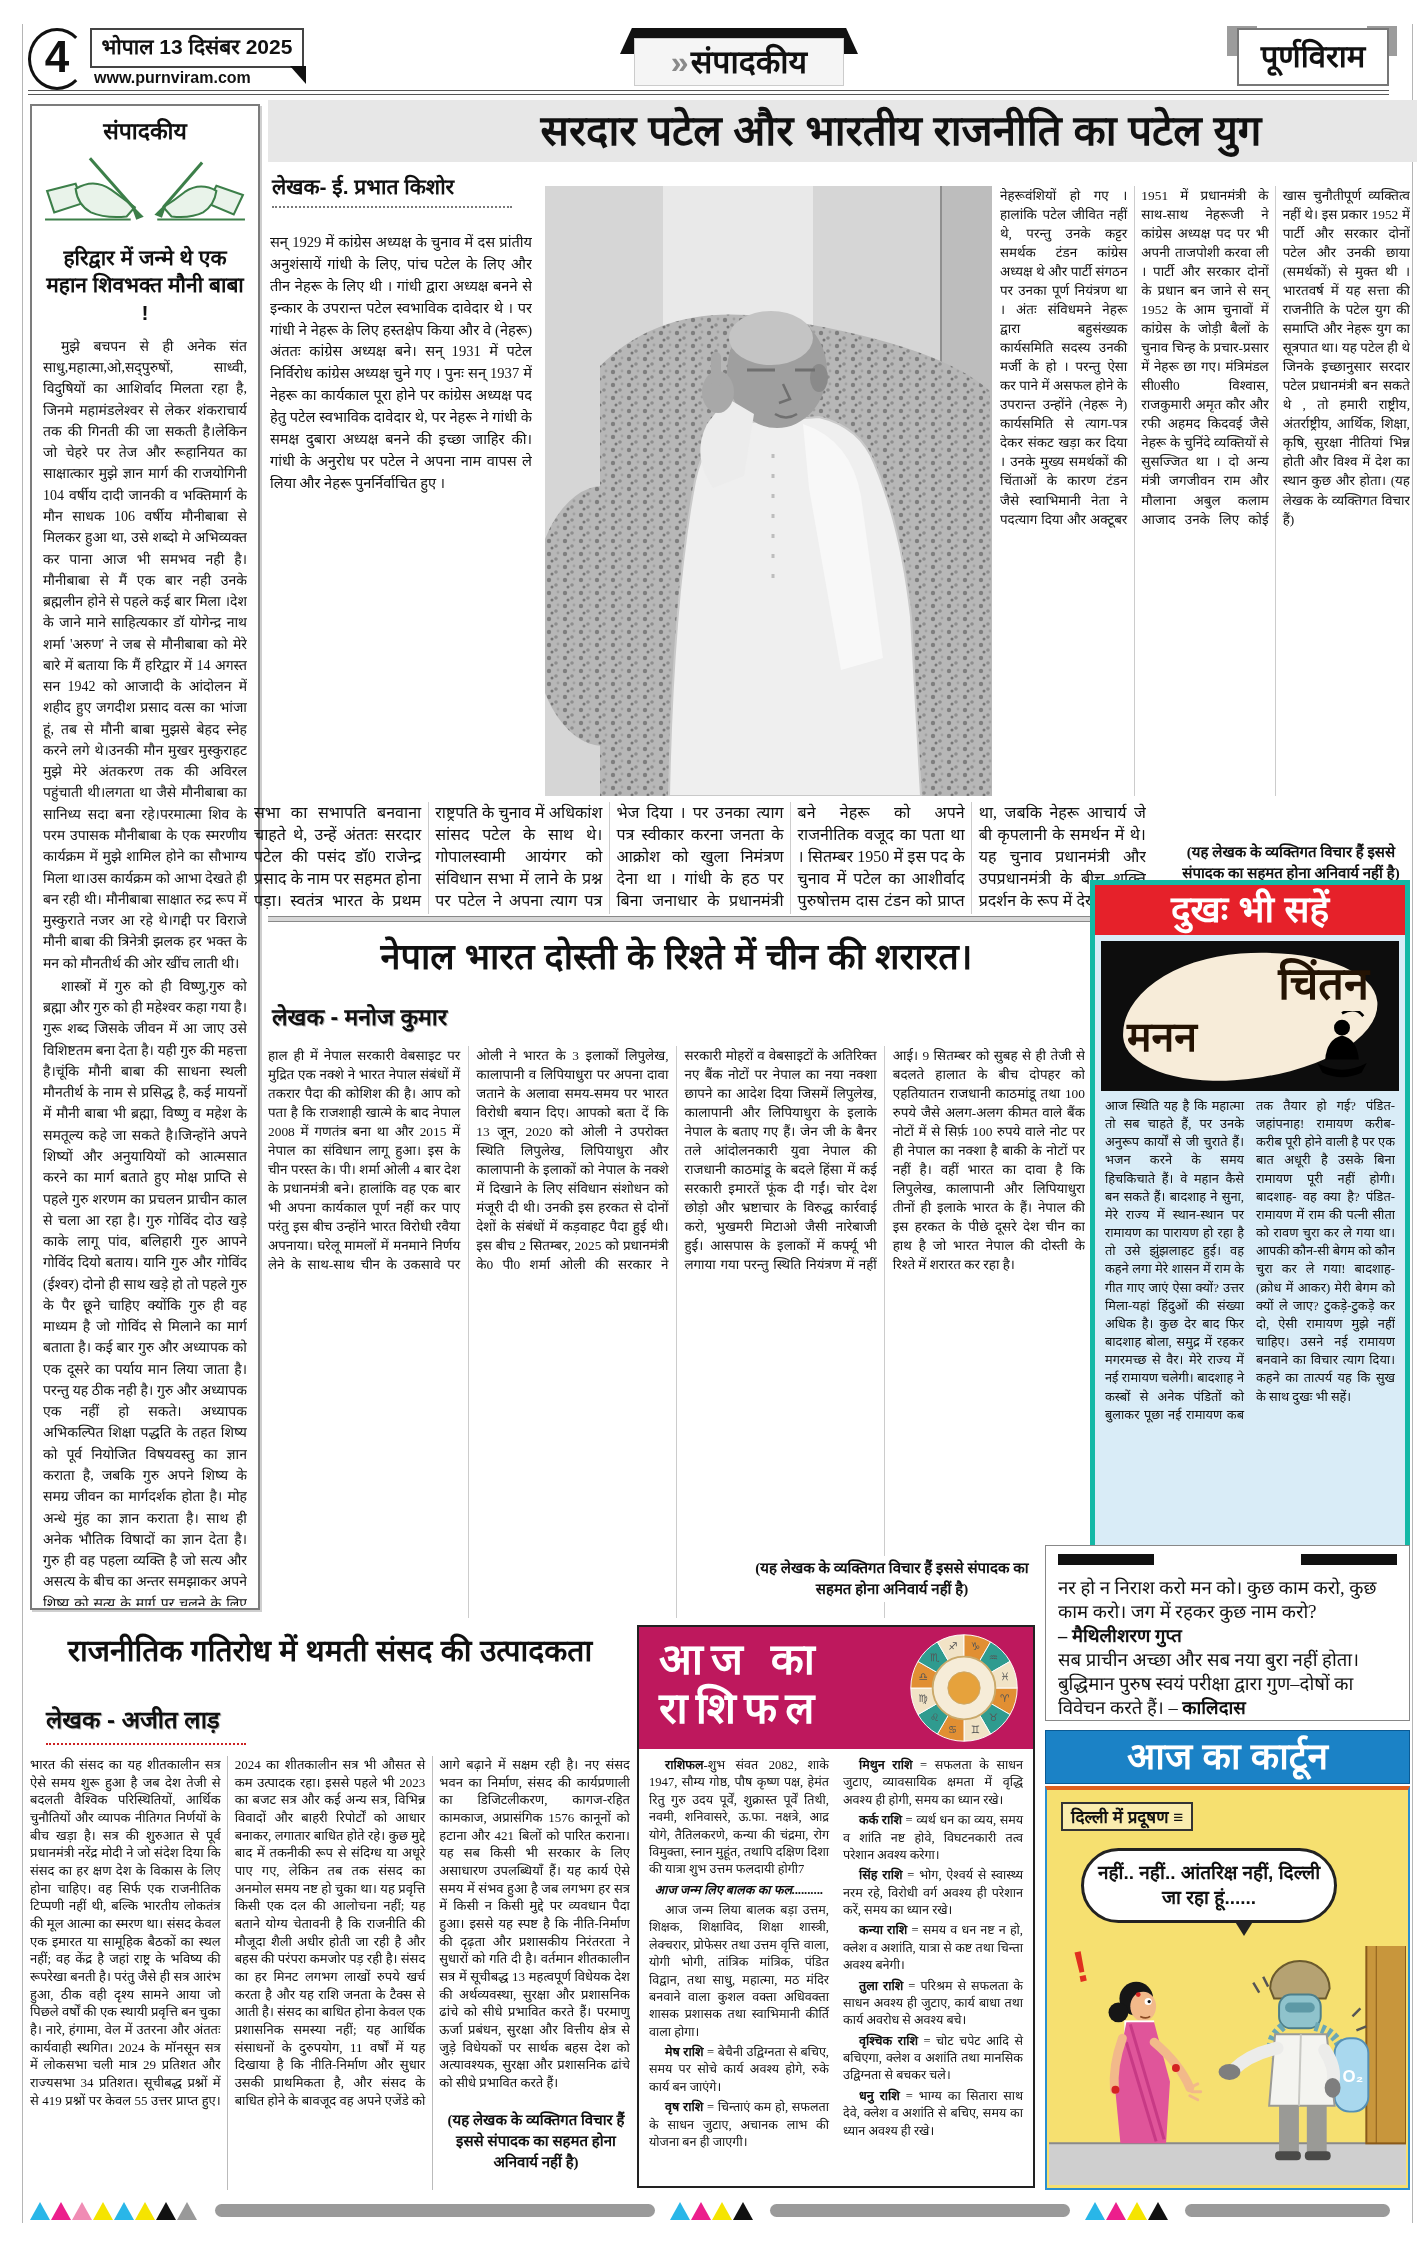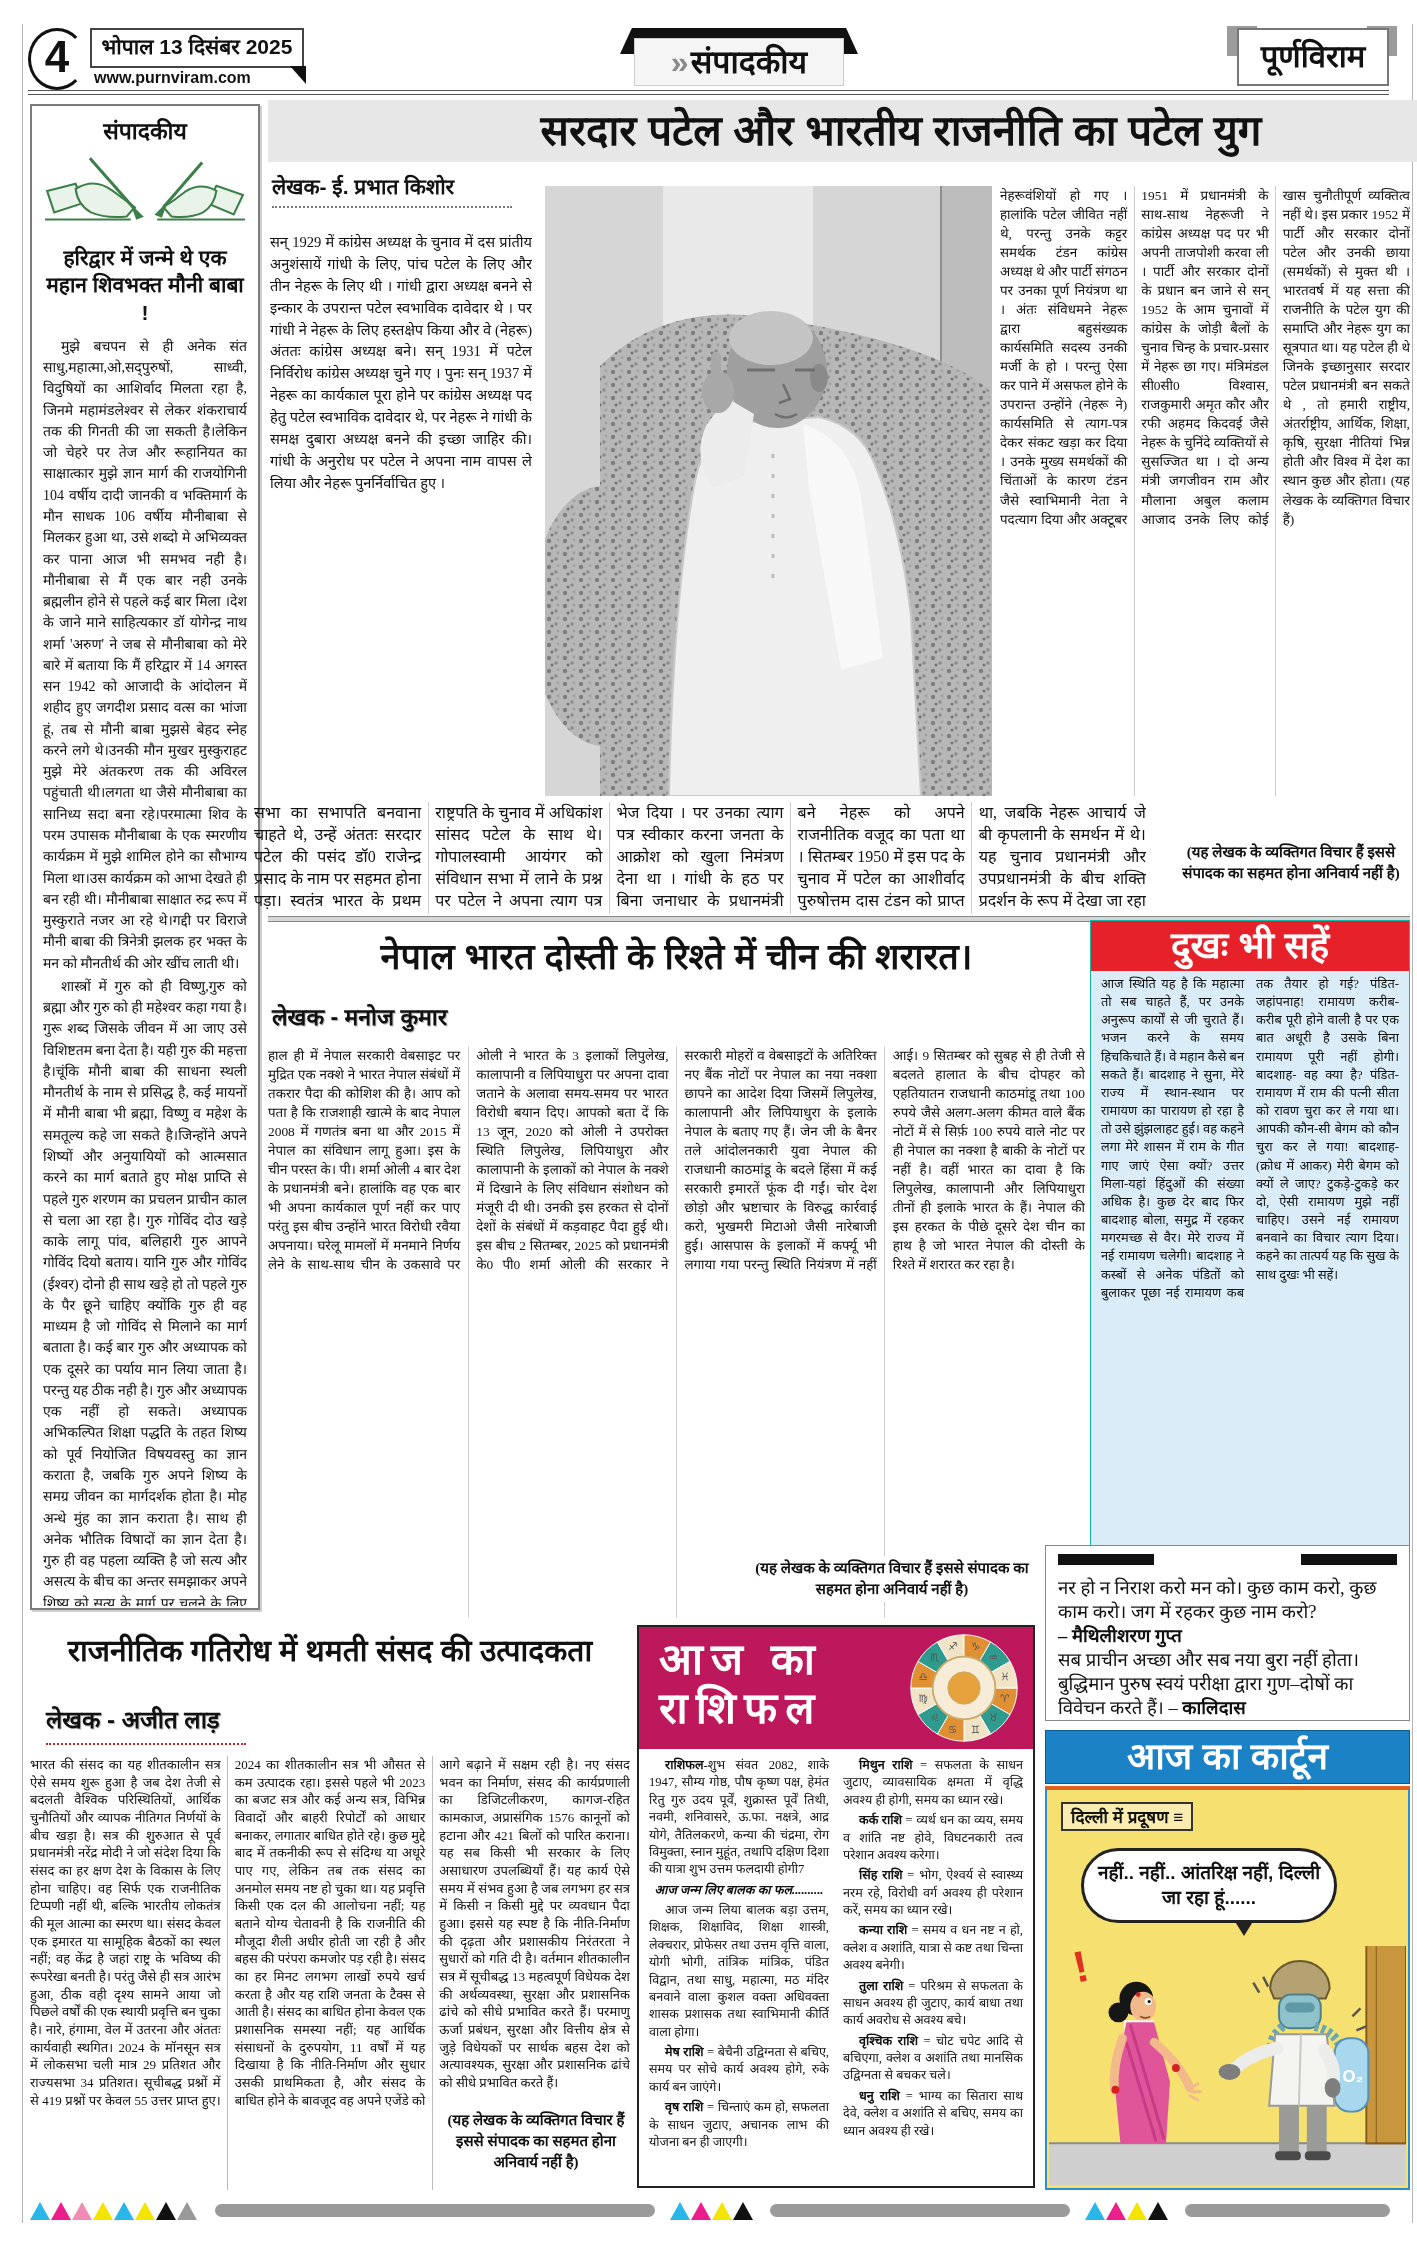--- a/index.html
+++ b/index.html
@@ -60,22 +60,22 @@
   
   .nephead{position:absolute;left:268px;top:930px;width:817px;height:54px;text-align:center;
            font:bold 36px/54px "Liberation Sans","DejaVu Sans",sans-serif;}
   .nepby{position:absolute;left:272px;top:1000px;width:230px;
          font:bold 23px "Liberation Sans","DejaVu Sans",sans-serif;text-shadow:1px 1px 0 #b5b5b5;}
   .nepbody{position:absolute;left:268px;top:1046px;width:817px;height:572px;
            column-count:4;column-gap:16px;column-rule:1px solid #ccc;
            font-size:13.4px;line-height:1.42;text-align:justify;overflow:hidden;}
   .nepdisc{position:absolute;left:742px;top:1556px;width:296px;background:#fff;padding:2px;}
   
-  .dukh{position:absolute;left:1090px;top:920px;width:320px;height:728px;background:#d9ecf7;
-        border:1px solid #14b8a6;box-sizing:border-box;}
+  .dukh{position:absolute;left:1090px;top:880px;width:320px;height:728px;background:#d9ecf7;
+        border:5px solid #14b8a6;box-sizing:border-box;}
   .dukhtitle{height:50px;background:#e6212a;color:#fff;text-align:center;
              font:bold 37px/50px "Liberation Sans","DejaVu Sans",sans-serif;}
   .chintan{position:relative;margin:6px;height:150px;background:#0d0d0d;overflow:hidden;}
   .blob{position:absolute;left:7%;top:8%;width:86%;height:84%;background:#f7ecd9;
         border-radius:48% 52% 58% 42% / 60% 46% 54% 40%;transform:rotate(-4deg);}
   .ch1{position:absolute;right:30px;top:10px;font:bold 45px "Liberation Serif","DejaVu Serif",serif;color:#241303;}
   .ch2{position:absolute;left:26px;top:66px;font:bold 41px "Liberation Serif","DejaVu Serif",serif;color:#241303;}
   .medit{position:absolute;right:26px;bottom:2px;}
   .dukhbody{margin:4px 10px;height:386px;column-count:2;column-gap:12px;
             font-size:12.8px;line-height:1.42;text-align:justify;overflow:hidden;}
@@ -216,20 +216,33 @@
 
   <div class="sep3" style="left:268px;top:916px;width:1142px;"></div>
 
   <div class="nephead">नेपाल भारत दोस्ती के रिश्ते में चीन की शरारत।</div>
   <div class="nepby">लेखक - मनोज कुमार</div>
   <div class="nepbody">हाल ही में नेपाल सरकारी वेबसाइट पर मुद्रित एक नक्शे ने भारत नेपाल संबंधों में तकरार पैदा की कोशिश की है। आप को पता है कि राजशाही खात्मे के बाद नेपाल 2008 में गणतंत्र बना था और 2015 में नेपाल का संविधान लागू हुआ। इस के चीन परस्त के। पी। शर्मा ओली 4 बार देश के प्रधानमंत्री बने। हालांकि वह एक बार भी अपना कार्यकाल पूर्ण नहीं कर पाए परंतु इस बीच उन्होंने भारत विरोधी रवैया अपनाया। घरेलू मामलों में मनमाने निर्णय लेने के साथ-साथ चीन के उकसावे पर ओली ने भारत के 3 इलाकों लिपुलेख, कालापानी व लिपियाधुरा पर अपना दावा जताने के अलावा समय-समय पर भारत विरोधी बयान दिए। आपको बता दें कि 13 जून, 2020 को ओली ने उपरोक्त स्थिति लिपुलेख, लिपियाधुरा और कालापानी के इलाकों को नेपाल के नक्शे में दिखाने के लिए संविधान संशोधन को मंजूरी दी थी। उनकी इस हरकत से दोनों देशों के संबंधों में कड़वाहट पैदा हुई थी। इस बीच 2 सितम्बर, 2025 को प्रधानमंत्री के0 पी0 शर्मा ओली की सरकार ने सरकारी मोहरों व वेबसाइटों के अतिरिक्त नए बैंक नोटों पर नेपाल का नया नक्शा छापने का आदेश दिया जिसमें लिपुलेख, कालापानी और लिपियाधुरा के इलाके नेपाल के बताए गए हैं। जेन जी के बैनर तले आंदोलनकारी युवा नेपाल की राजधानी काठमांडू के बदले हिंसा में कई सरकारी इमारतें फूंक दी गईं। चोर देश छोड़ो और भ्रष्टाचार के विरुद्ध कार्रवाई करो, भुखमरी मिटाओ जैसी नारेबाजी हुई। आसपास के इलाकों में कर्फ्यू भी लगाया गया परन्तु स्थिति नियंत्रण में नहीं आई। 9 सितम्बर को सुबह से ही तेजी से बदलते हालात के बीच दोपहर को एहतियातन राजधानी काठमांडू तथा 100 रुपये जैसे अलग-अलग कीमत वाले बैंक नोटों में से सिर्फ़ 100 रुपये वाले नोट पर ही नेपाल का नक्शा है बाकी के नोटों पर नहीं है। वहीं भारत का दावा है कि लिपुलेख, कालापानी और लिपियाधुरा तीनों ही इलाके भारत के हैं। नेपाल की इस हरकत के पीछे दूसरे देश चीन का हाथ है जो भारत नेपाल की दोस्ती के रिश्ते में शरारत कर रहा है।</div>
   <div class="nepdisc discl">(यह लेखक के व्यक्तिगत विचार हैं इससे संपादक का सहमत होना अनिवार्य नहीं है)</div>
 
   <div class="dukh">
     <div class="dukhtitle">दुखः भी सहें</div>
+    <div class="chintan">
+      <div class="blob"></div>
+      <div class="ch1">चिंतन</div>
+      <div class="ch2">मनन</div>
+      <div class="medit">
+        <svg width="62" height="74" viewBox="0 0 70 82">
+          <path d="M35,2 q15,-9 24,3" stroke="#000" stroke-width="3" fill="none"></path>
+          <circle cx="35" cy="18" r="9" fill="#000"></circle>
+          <path d="M35,27 q17,4 19,27 l-38,0 q2,-23 19,-27 z" fill="#000"></path>
+          <path d="M7,58 q28,15 56,0 l-6,11 q-22,10 -44,0 z" fill="#000"></path>
+        </svg>
+      </div>
+    </div>
     <div class="dukhbody">आज स्थिति यह है कि महात्मा तो सब चाहते हैं, पर उनके अनुरूप कार्यों से जी चुराते हैं। भजन करने के समय हिचकिचाते हैं। वे महान कैसे बन सकते हैं। बादशाह ने सुना, मेरे राज्य में स्थान-स्थान पर रामायण का पारायण हो रहा है तो उसे झुंझलाहट हुई। वह कहने लगा मेरे शासन में राम के गीत गाए जाएं ऐसा क्यों? उत्तर मिला-यहां हिंदुओं की संख्या अधिक है। कुछ देर बाद फिर बादशाह बोला, समुद्र में रहकर मगरमच्छ से वैर। मेरे राज्य में नई रामायण चलेगी। बादशाह ने कस्बों से अनेक पंडितों को बुलाकर पूछा नई रामायण कब तक तैयार हो गई? पंडित- जहांपनाह! रामायण करीब-करीब पूरी होने वाली है पर एक बात अधूरी है उसके बिना रामायण पूरी नहीं होगी। बादशाह- वह क्या है? पंडित- रामायण में राम की पत्नी सीता को रावण चुरा कर ले गया था। आपकी कौन-सी बेगम को कौन चुरा कर ले गया! बादशाह- (क्रोध में आकर) मेरी बेगम को क्यों ले जाए? टुकड़े-टुकड़े कर दो, ऐसी रामायण मुझे नहीं चाहिए। उसने नई रामायण बनवाने का विचार त्याग दिया। कहने का तात्पर्य यह कि सुख के साथ दुखः भी सहें।</div>
   </div>
 
   <div class="quote">
     <div class="qtext">नर हो न निराश करो मन को। कुछ काम करो, कुछ काम करो। जग में रहकर कुछ नाम करो?</div>
     <div class="qtext qauth">– मैथिलीशरण गुप्त</div>
     <div class="qtext"><span>सब प्राचीन अच्छा और सब नया बुरा नहीं होता। बुद्धिमान पुरुष स्वयं परीक्षा द्वारा गुण–दोषों का विवेचन करते हैं। –</span> <span class="qauth">कालिदास</span></div>
   </div>
 
   <div class="cartoon">

